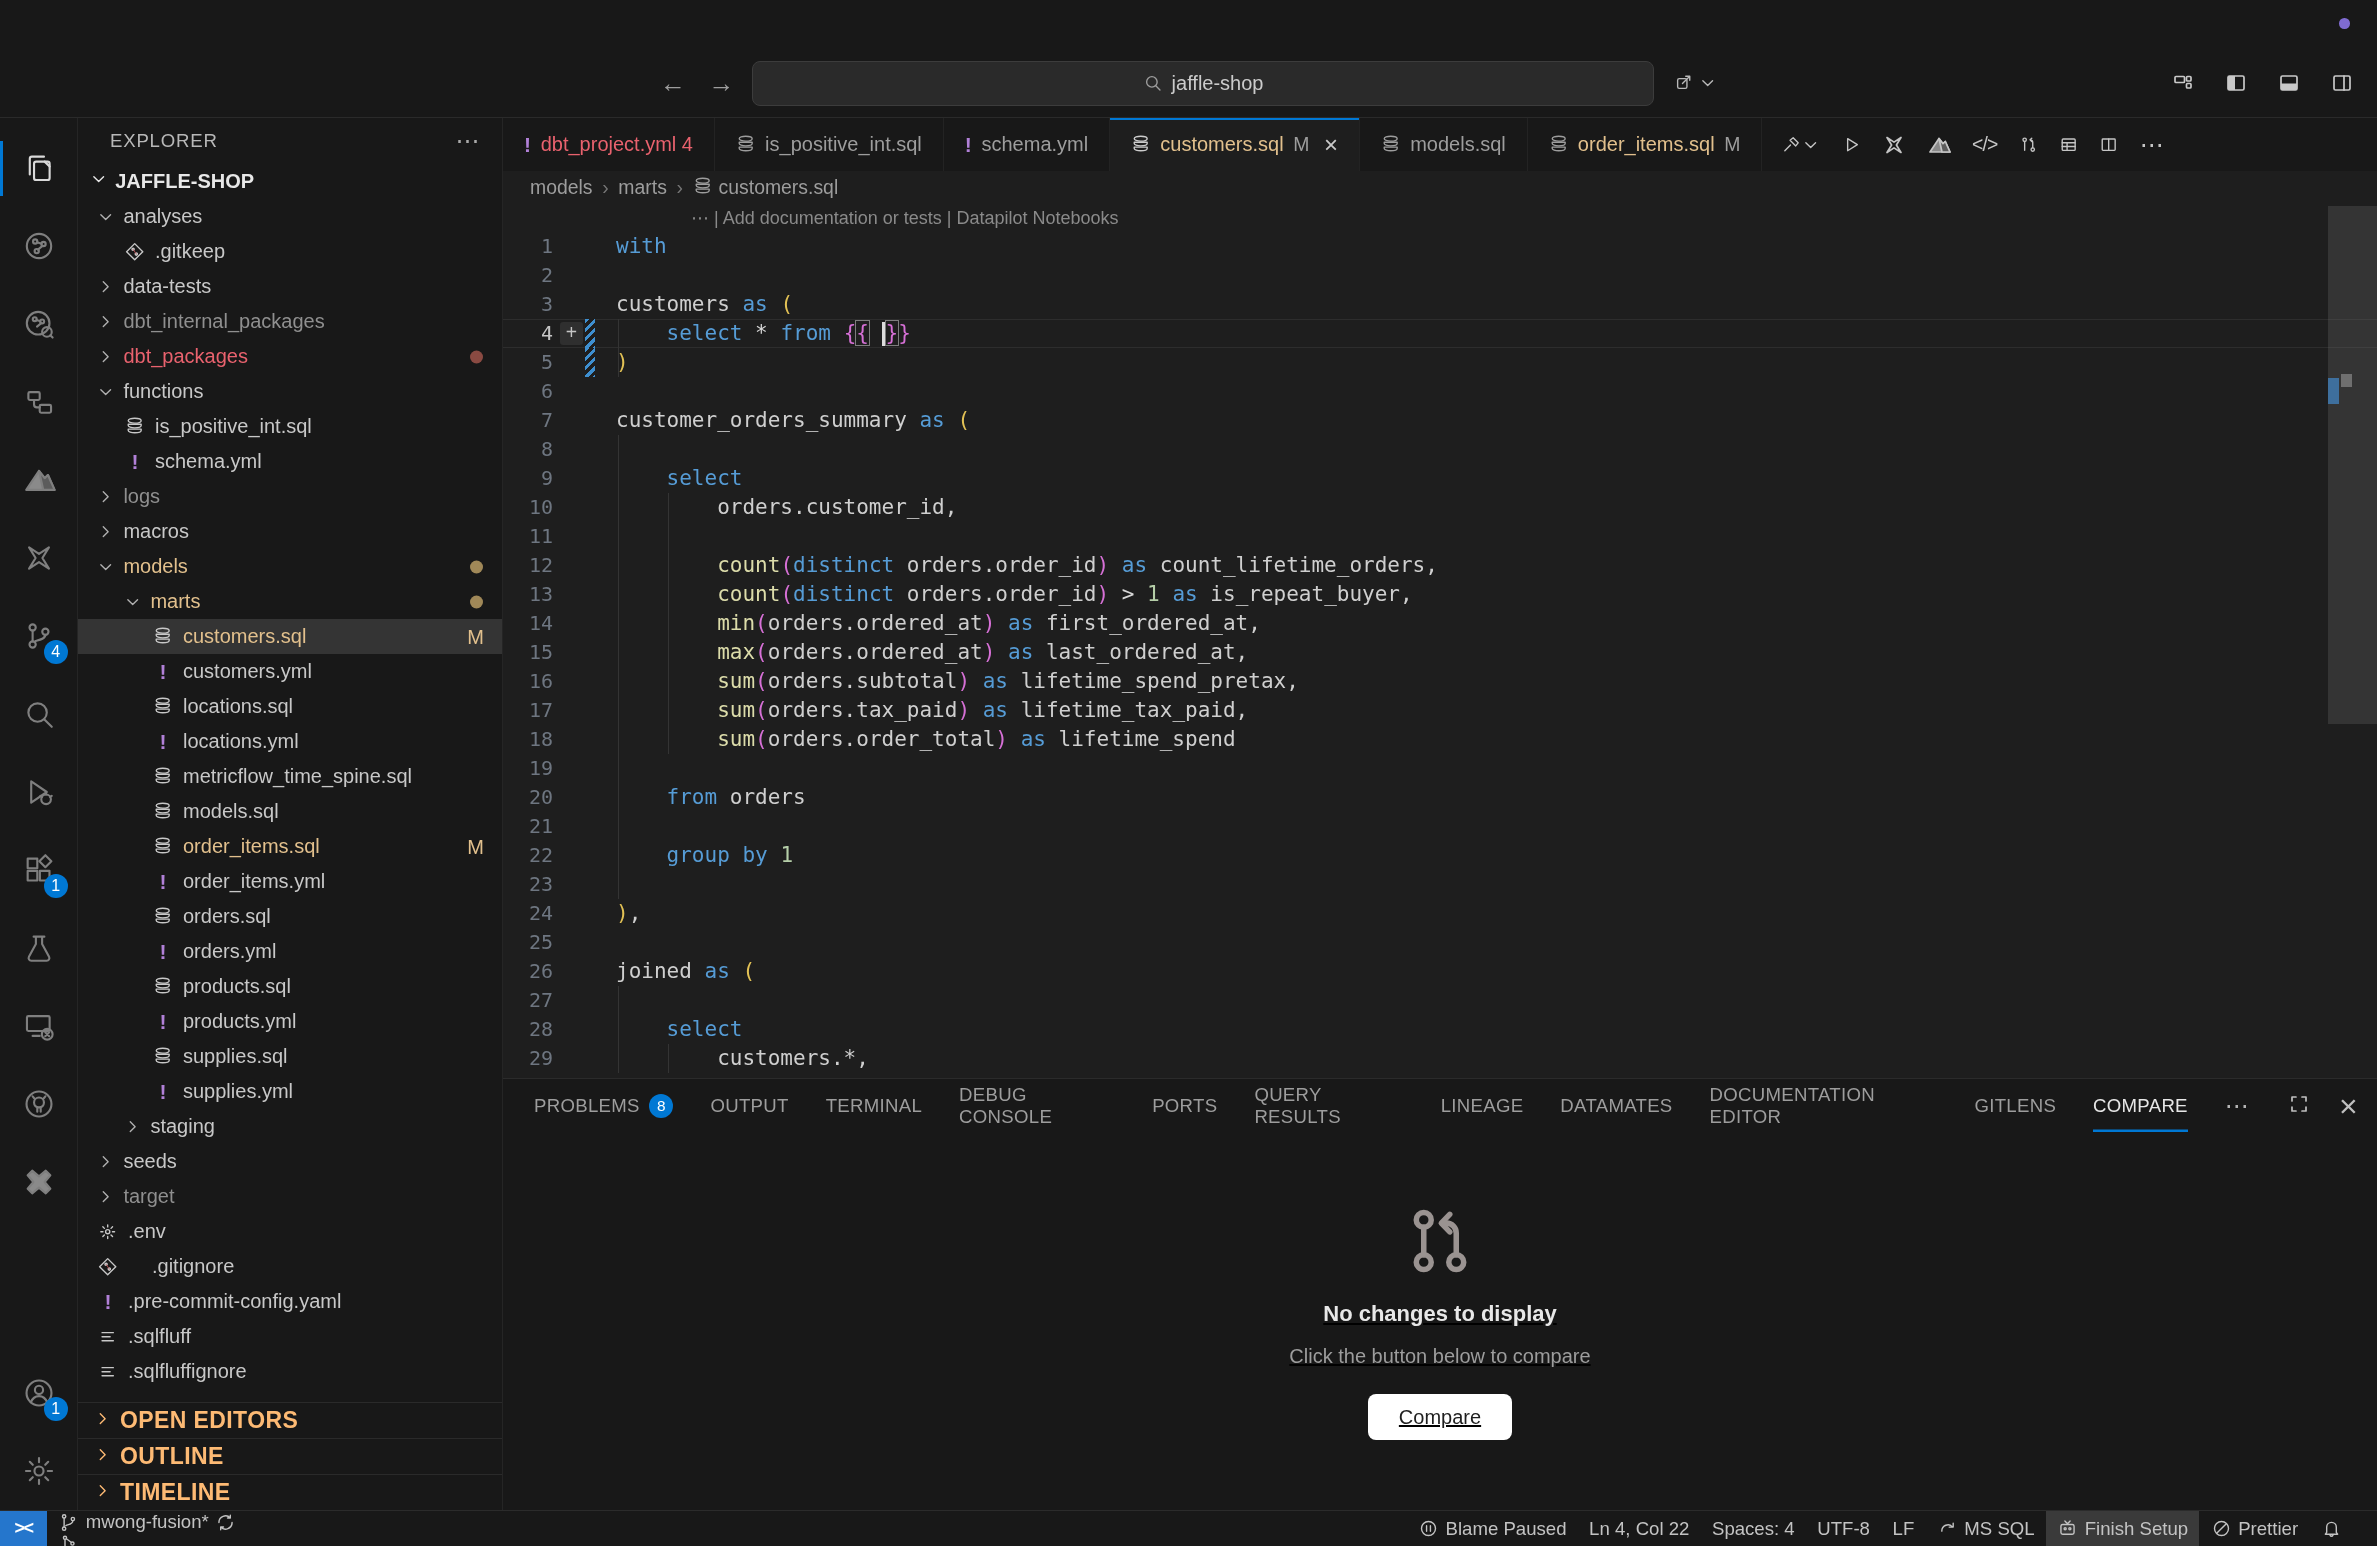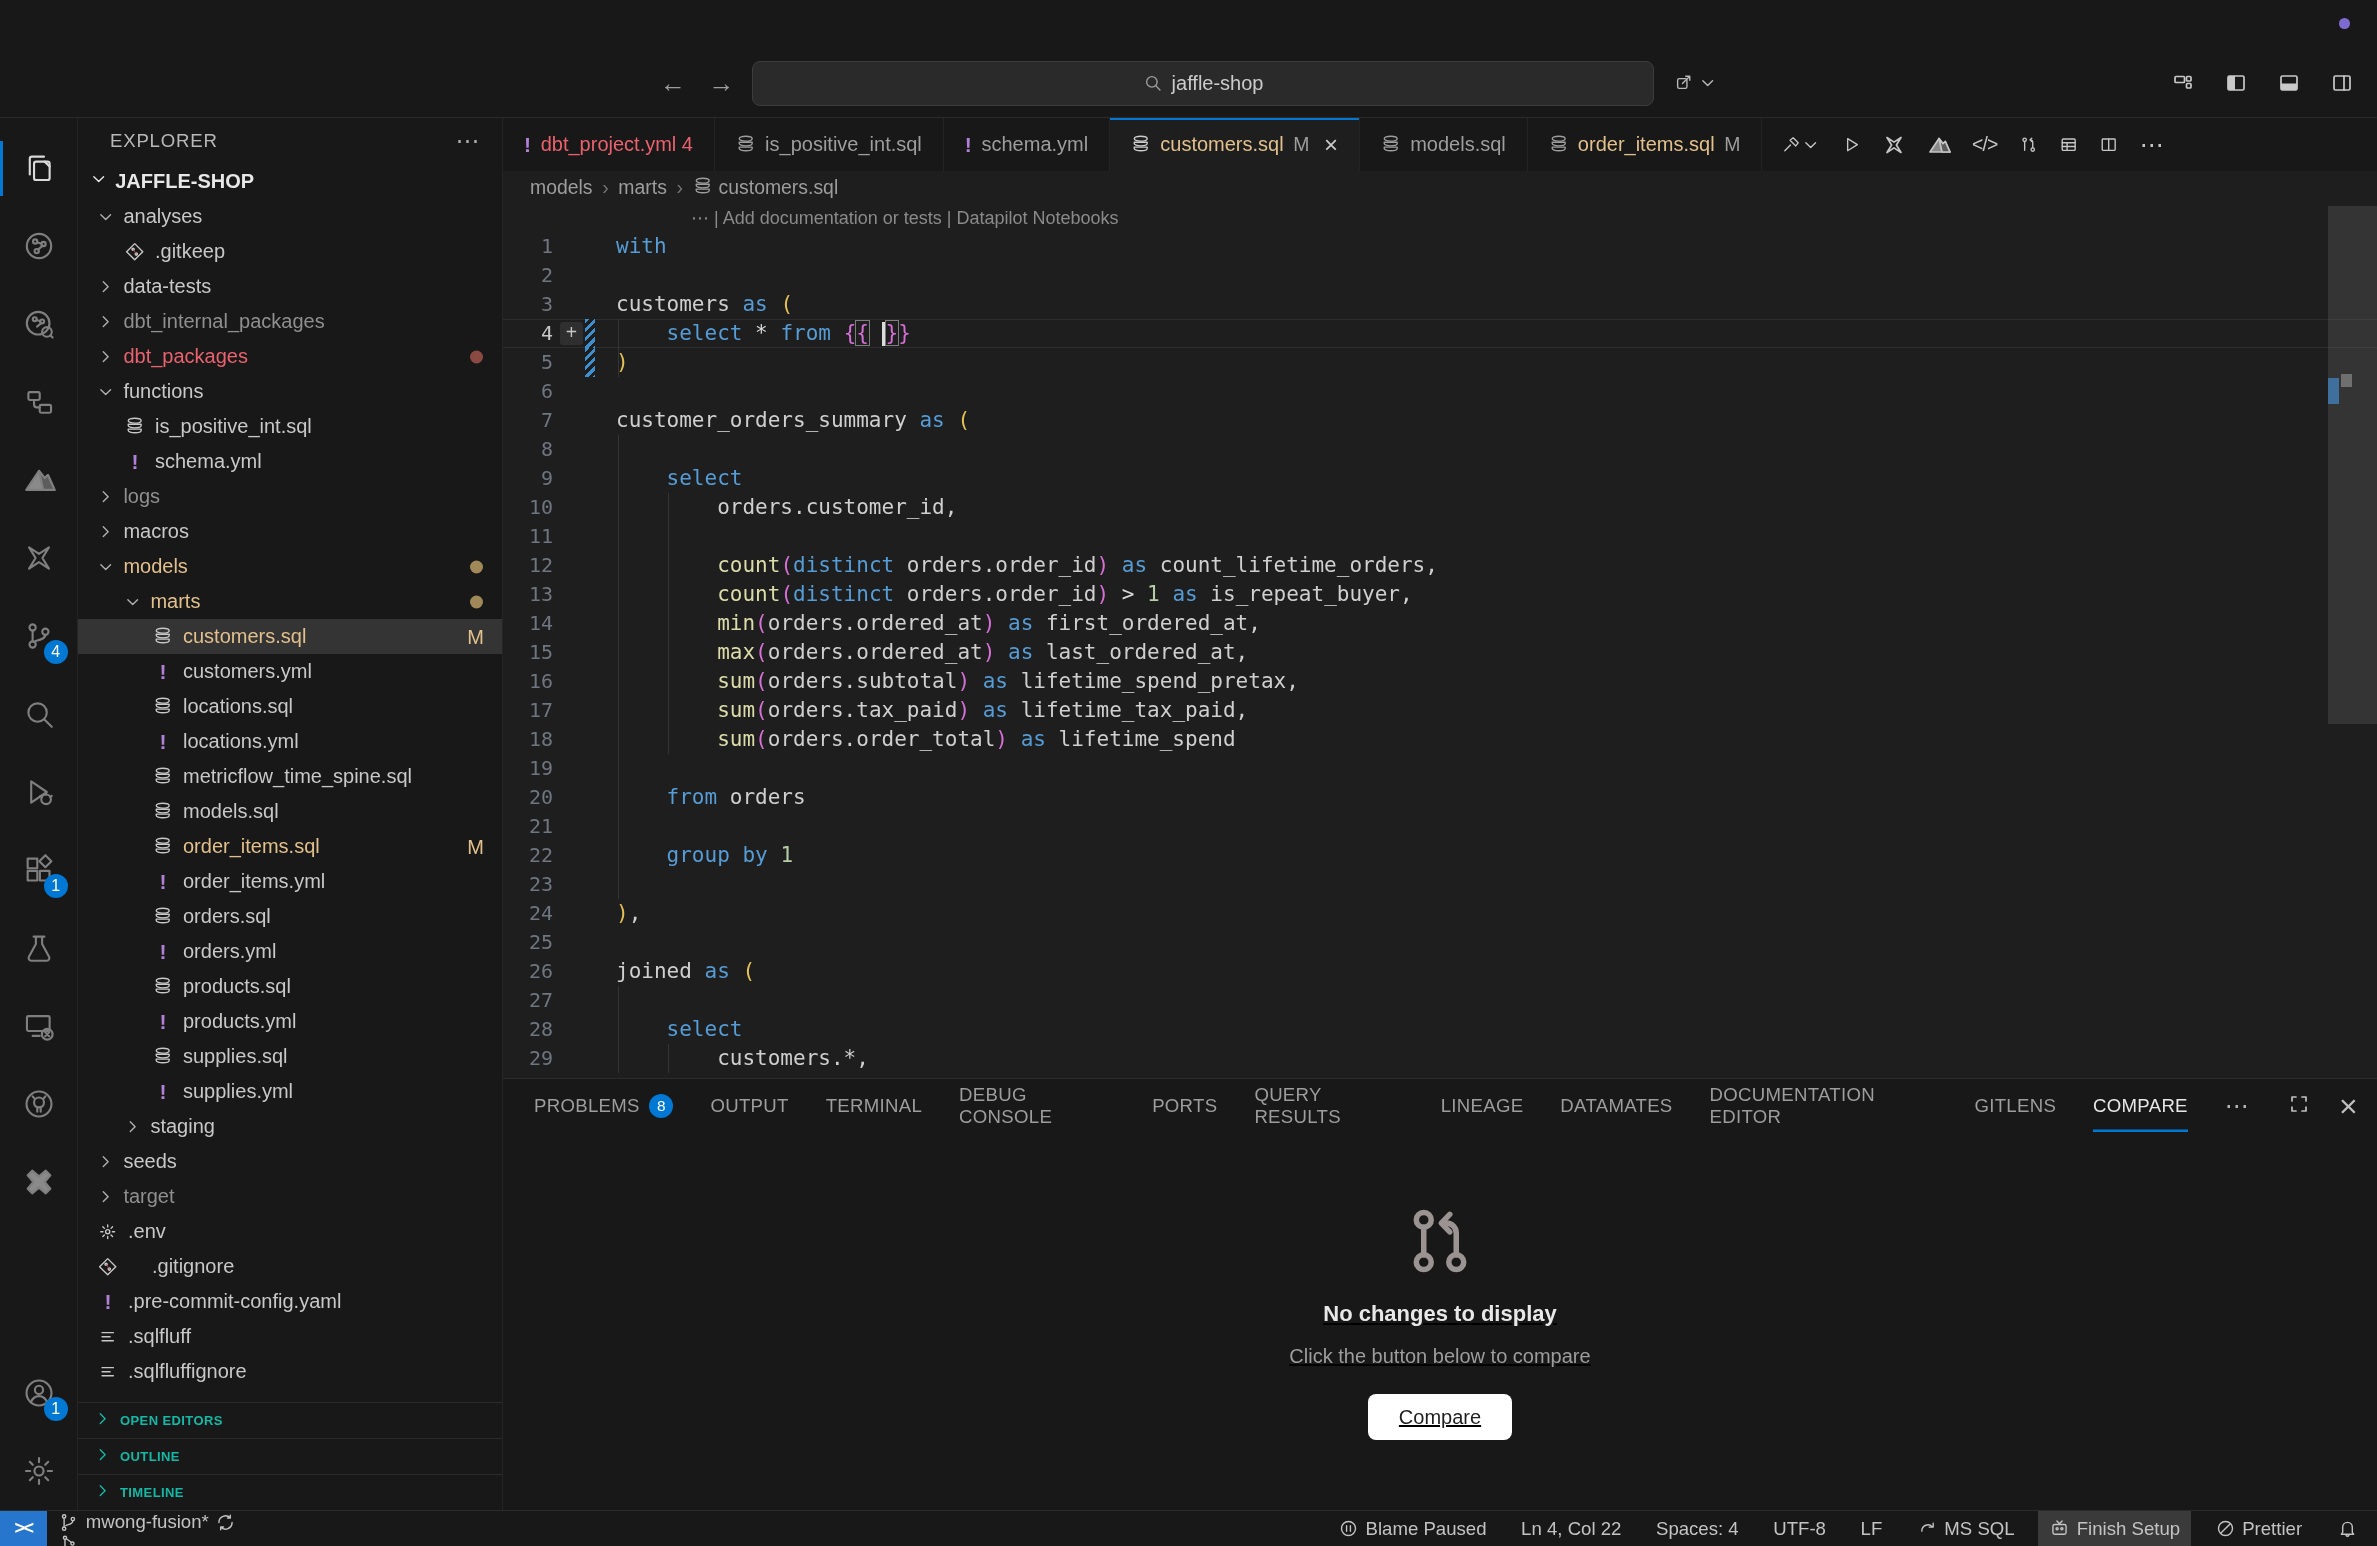--- a/index.html
+++ b/index.html
@@ -41,21 +41,21 @@
   .sb-root { height:36px; display:flex; align-items:center; gap:6.5px; padding-left:11.3px; color:#e8e8e8; font-weight:bold; font-size:20px; flex:none; }
   .tree { flex:1; overflow:hidden; }
   .trow { position:relative; height:35px; display:flex; align-items:center; gap:8px; color:#c8c8c8; font-size:20px; white-space:nowrap; }
   .trow.selected { background:#343434; }
   .trow .chev { color:#b0b0b0; display:flex; flex:none; }
   .trow .ficon { width:24px; flex:none; display:flex; justify-content:center; align-items:center; }
   .trow .dot-badge { position:absolute; right:19.4px; top:50%; transform:translateY(-50%); width:13px; height:13px; border-radius:50%; }
   .trow .m-badge { position:absolute; right:18px; top:50%; transform:translateY(-50%); font-size:20px; }
   .excl { font-weight:bold; font-size:21px; line-height:1; }
   .sb-sections { flex:none; }
-  .sb-sec { height:36px; border-top:0.8px solid #2a2a2a; display:flex; align-items:center; gap:8px; padding-left:14.6px; color:#14b8a6; font-weight:bold; font-size:13px; letter-spacing:0.4px; }
+  .sb-sec { height:36px; border-top:0.8px solid #2a2a2a; display:flex; align-items:center; gap:8px; padding-left:14.6px; color:#fdba74; font-weight:bold; font-size:23px; letter-spacing:0.4px; }
 
   
   .editor-region { flex:1; display:flex; flex-direction:column; min-width:0; background:#1e1e1e; }
   .tabsbar { height:53px; background:#181818; display:flex; align-items:stretch; flex:none; }
   .tabs { display:flex; }
   .tab { position:relative; display:flex; align-items:center; gap:9.7px; padding:0 21px; font-size:20px; color:#9d9d9d; background:#181818; border-right:0.8px solid #232323; }
   .tab.active { background:#1e1e1e; color:#ccc; }
   .tab.active::before { content:""; position:absolute; top:0; left:0; right:0; height:2.4px; background:#0078d4; }
   .tab .close { font-size:24px; color:#c9c9c9; margin-left:4.9px; }
   .tab .mod { font-size:19.4px; }
@@ -101,21 +101,21 @@
   .panel-sub { color:#9d9d9d; font-size:20px; }
   .compare-btn { margin-top:8px; background:#ffffff; color:#1f1f1f; font-size:20px; padding:11.3px 31px; border-radius:8px; border:none; font-family:inherit; }
 
   
   .statusbar { height:36px; background:#181818; border-top:0.8px solid #2b2b2b; display:flex; align-items:center; color:#c3c3c3; font-size:18.6px; flex:none; }
   .sb-remote { width:47px; height:100%; background:#2576cc; color:#fff; display:flex; align-items:center; justify-content:center; font-weight:bold; font-size:18px; letter-spacing:-1.6px; flex:none; }
   .st-item { display:flex; align-items:center; gap:6.5px; padding:0 11.3px; height:100%; white-space:nowrap; }
   .st-item.highlight { background:#3a3a3a; }
   .st-item svg.i { width:21px; height:21px; stroke-width:1.6; }
   .st-left { display:flex; height:100%;flex-direction:column; }
-  .st-right { margin-left:auto; display:flex; height:100%; padding-right:8px;gap:12px; }
+  .st-right { margin-left:auto; display:flex; height:100%; padding-right:24px; }
 </style>
 </head>
 <body>
 
 <div class="app">
 
   <div class="titlebar">
     <div class="win-dot" style="background: rgb(127, 107, 208);"></div>
     <div class="titlebar-row">
       <div class="nav-arrows">

